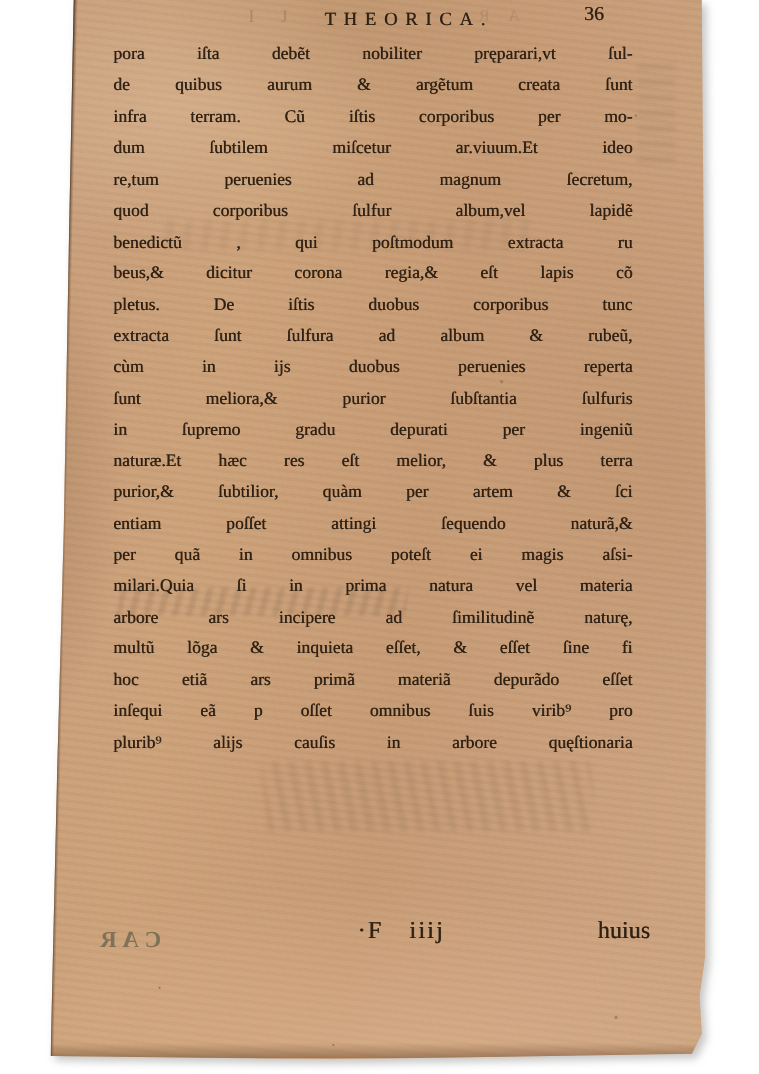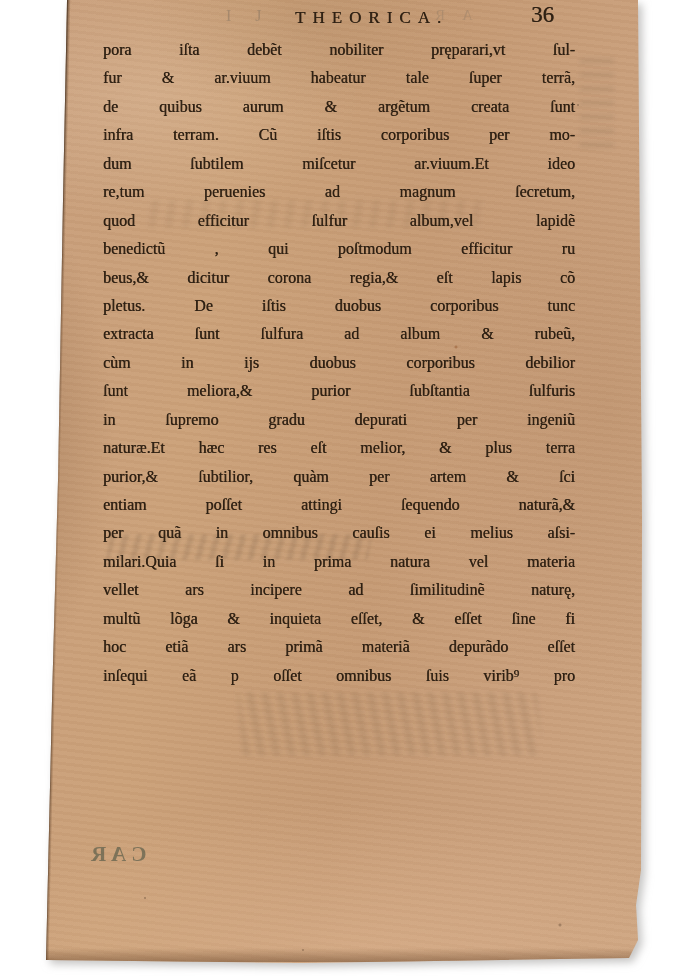--- a/index.html
+++ b/index.html
@@ -28,21 +28,21 @@
       linear-gradient(100deg,#b68c66 0%,#c89e7b 6%,#cba179 30%,#c59a74 55%,#c99f7b 75%,#cda581 100%);
   }
   .left-edge{position:absolute;left:64px;top:-6px;width:7px;height:990px;
     transform:rotate(1.3deg);transform-origin:0 0;
     background:linear-gradient(to right, rgba(30,18,10,.1), rgba(43,26,13,.85) 45%, rgba(80,52,30,.35) 72%, transparent);}
   .bottom-edge{position:absolute;left:40px;top:948px;width:600px;height:14px;
     background:linear-gradient(to bottom, transparent, rgba(92,58,32,.45));}
   .header{position:absolute;left:0;top:0;width:690px;height:34px;}
   .running-title{position:absolute;left:295px;top:8px;font-size:17px;letter-spacing:7px;color:var(--ink);
     text-shadow:.4px 0 0 rgba(46,32,19,.75);}
-  .page-number{position:absolute;left:531px;top:2px;font-size:23px;color:var(--ink);
+  .page-number{position:absolute;left:531px;top:2px;font-size:18px;color:var(--ink);
     text-shadow:.4px 0 0 rgba(46,32,19,.75);}
   .ghost{color:var(--ghost);filter:blur(.6px);}
   .ghost-hl{position:absolute;left:226px;top:7px;font-size:16px;letter-spacing:10px;opacity:.55;}
   .ghost-hr{position:absolute;left:428px;top:7px;font-size:15px;letter-spacing:7px;opacity:.35;transform:scaleX(-1);}
   .textblock{position:absolute;left:103px;top:36px;width:472px;}
   .tline{font-size:16px;line-height:28.45px;height:28.45px;white-space:normal;
     text-align:justify;text-align-last:justify;color:var(--ink);
     text-shadow:.4px 0 0 rgba(46,32,19,.8);}
   .sigline{position:absolute;left:103px;top:833px;width:472px;height:29px;font-size:22px;color:var(--ink);}
   .sig-mark{position:absolute;left:222px;word-spacing:16px;letter-spacing:2px;text-shadow:.4px 0 0 rgba(46,32,19,.8);}
@@ -76,42 +76,46 @@
 
       <div class="header">
         <span class="ghost ghost-hl">I J</span>
         <span class="running-title">THEORICA.</span>
         <span class="ghost ghost-hr">A R</span>
         <span class="page-number">36</span>
       </div>
 
       <div class="textblock">
           <div class="tline">pora iſta debẽt nobiliter pręparari,vt ſul-</div>
-          <div class="tline">fur &amp; ar.viuum habeatur tale ſuper terrã,</div>
           <div class="tline">de quibus aurum &amp; argẽtum creata ſunt</div>
           <div class="tline">infra terram. Cũ iſtis corporibus per mo-</div>
           <div class="tline">dum ſubtilem miſcetur ar.viuum.Et ideo</div>
           <div class="tline">re,tum peruenies ad magnum ſecretum,</div>
-          <div class="tline">quod efficitur ſulfur album,vel lapidẽ</div>
-          <div class="tline">benedictũ , qui poſtmodum efficitur ru</div>
+          <div class="tline">quod corporibus ſulfur album,vel lapidẽ</div>
+          <div class="tline">benedictũ , qui poſtmodum extracta ru</div>
           <div class="tline">beus,&amp; dicitur corona regia,&amp; eſt lapis cõ</div>
           <div class="tline">pletus. De iſtis duobus corporibus tunc</div>
           <div class="tline">extracta ſunt ſulfura ad album &amp; rubeũ,</div>
-          <div class="tline">cùm in ijs duobus corporibus debilior</div>
+          <div class="tline">cùm in ijs duobus peruenies reperta</div>
           <div class="tline">ſunt meliora,&amp; purior ſubſtantia ſulfuris</div>
           <div class="tline">in ſupremo gradu depurati per ingeniũ</div>
           <div class="tline">naturæ.Et hæc res eſt melior, &amp; plus terra</div>
           <div class="tline">purior,&amp; ſubtilior, quàm per artem &amp; ſci</div>
           <div class="tline">entiam poſſet attingi ſequendo naturã,&amp;</div>
-          <div class="tline">per quã in omnibus cauſis ei melius aſsi-</div>
+          <div class="tline">per quã in omnibus poteſt ei magis aſsi-</div>
           <div class="tline">milari.Quia ſi in prima natura vel materia</div>
-          <div class="tline">vellet ars incipere ad ſimilitudinẽ naturę,</div>
+          <div class="tline">arbore ars incipere ad ſimilitudinẽ naturę,</div>
           <div class="tline">multũ lõga &amp; inquieta eſſet, &amp; eſſet ſine fi</div>
           <div class="tline">hoc etiã ars primã materiã depurãdo eſſet</div>
           <div class="tline">inſequi eã p oſſet omnibus ſuis virib⁹ pro</div>
+          <div class="tline">plurib⁹ alijs cauſis in arbore quęſtionaria</div>
         </div>
 
+      <div class="sigline">
+        <span class="sig-mark">·F iiij</span>
+        <span class="catchword">huius</span>
+      </div>
 
       <div class="ghost-car">CAR</div>
 
     </div>
   </div>
 </div>
 
 </body></html>

